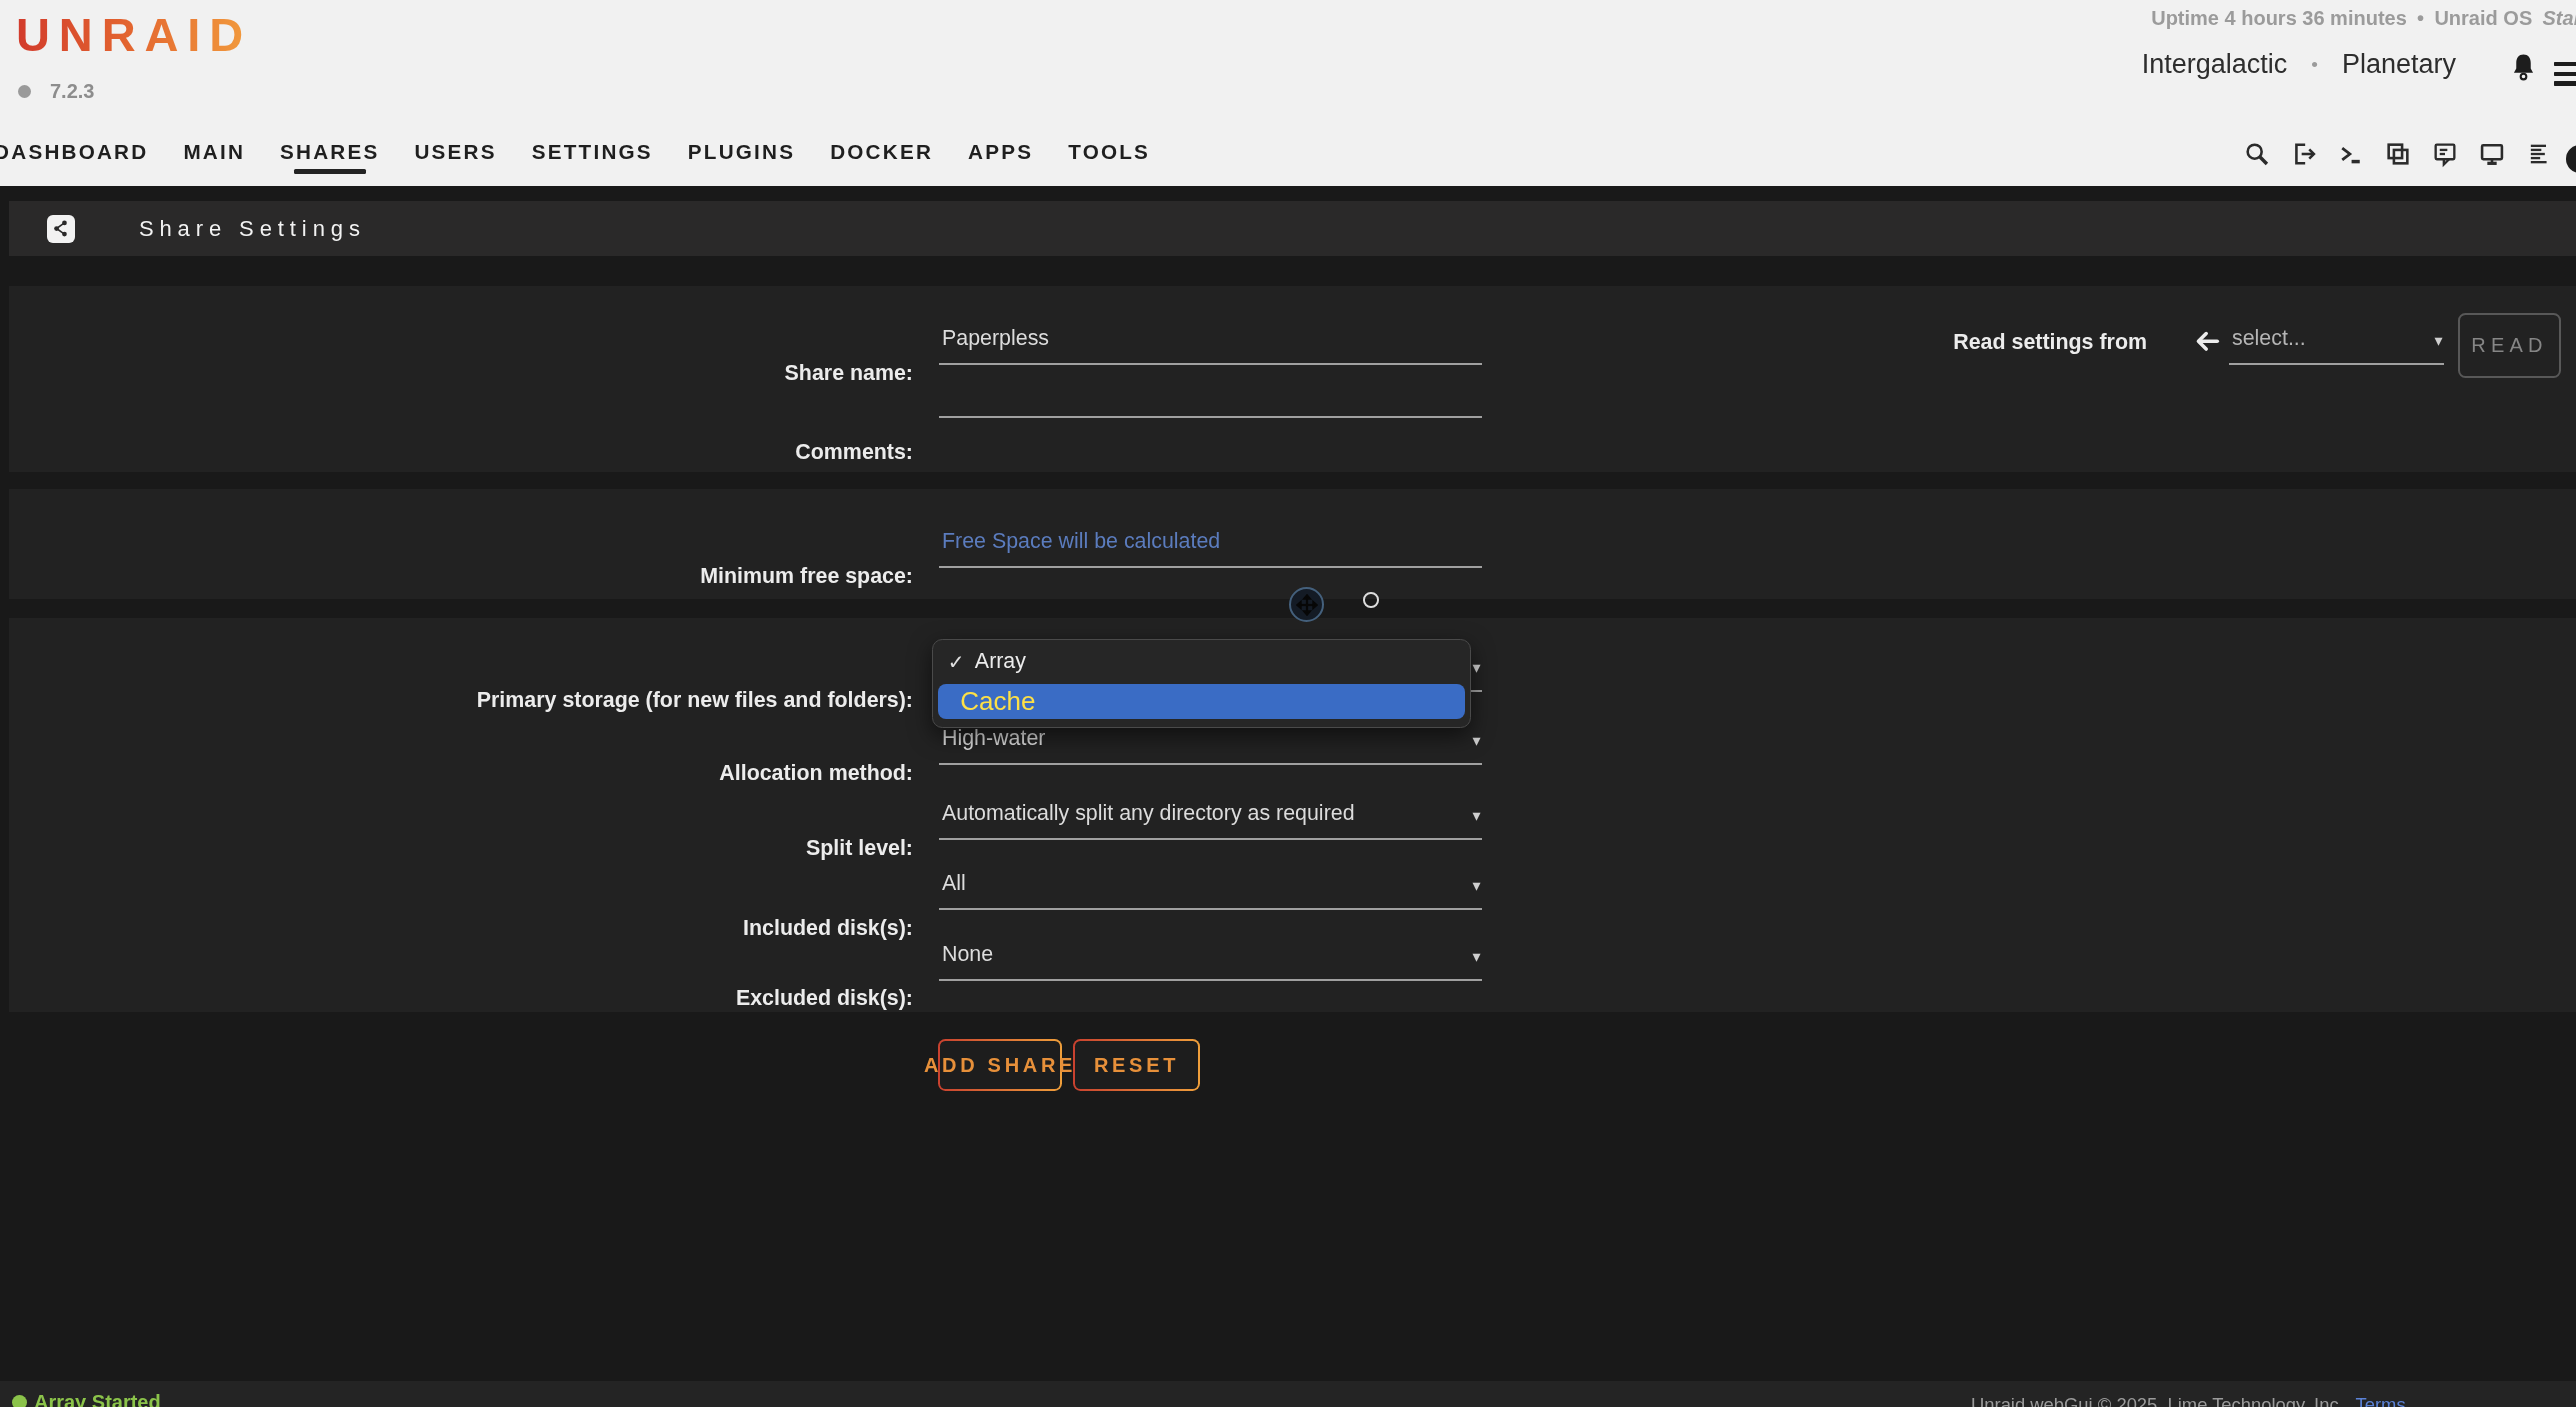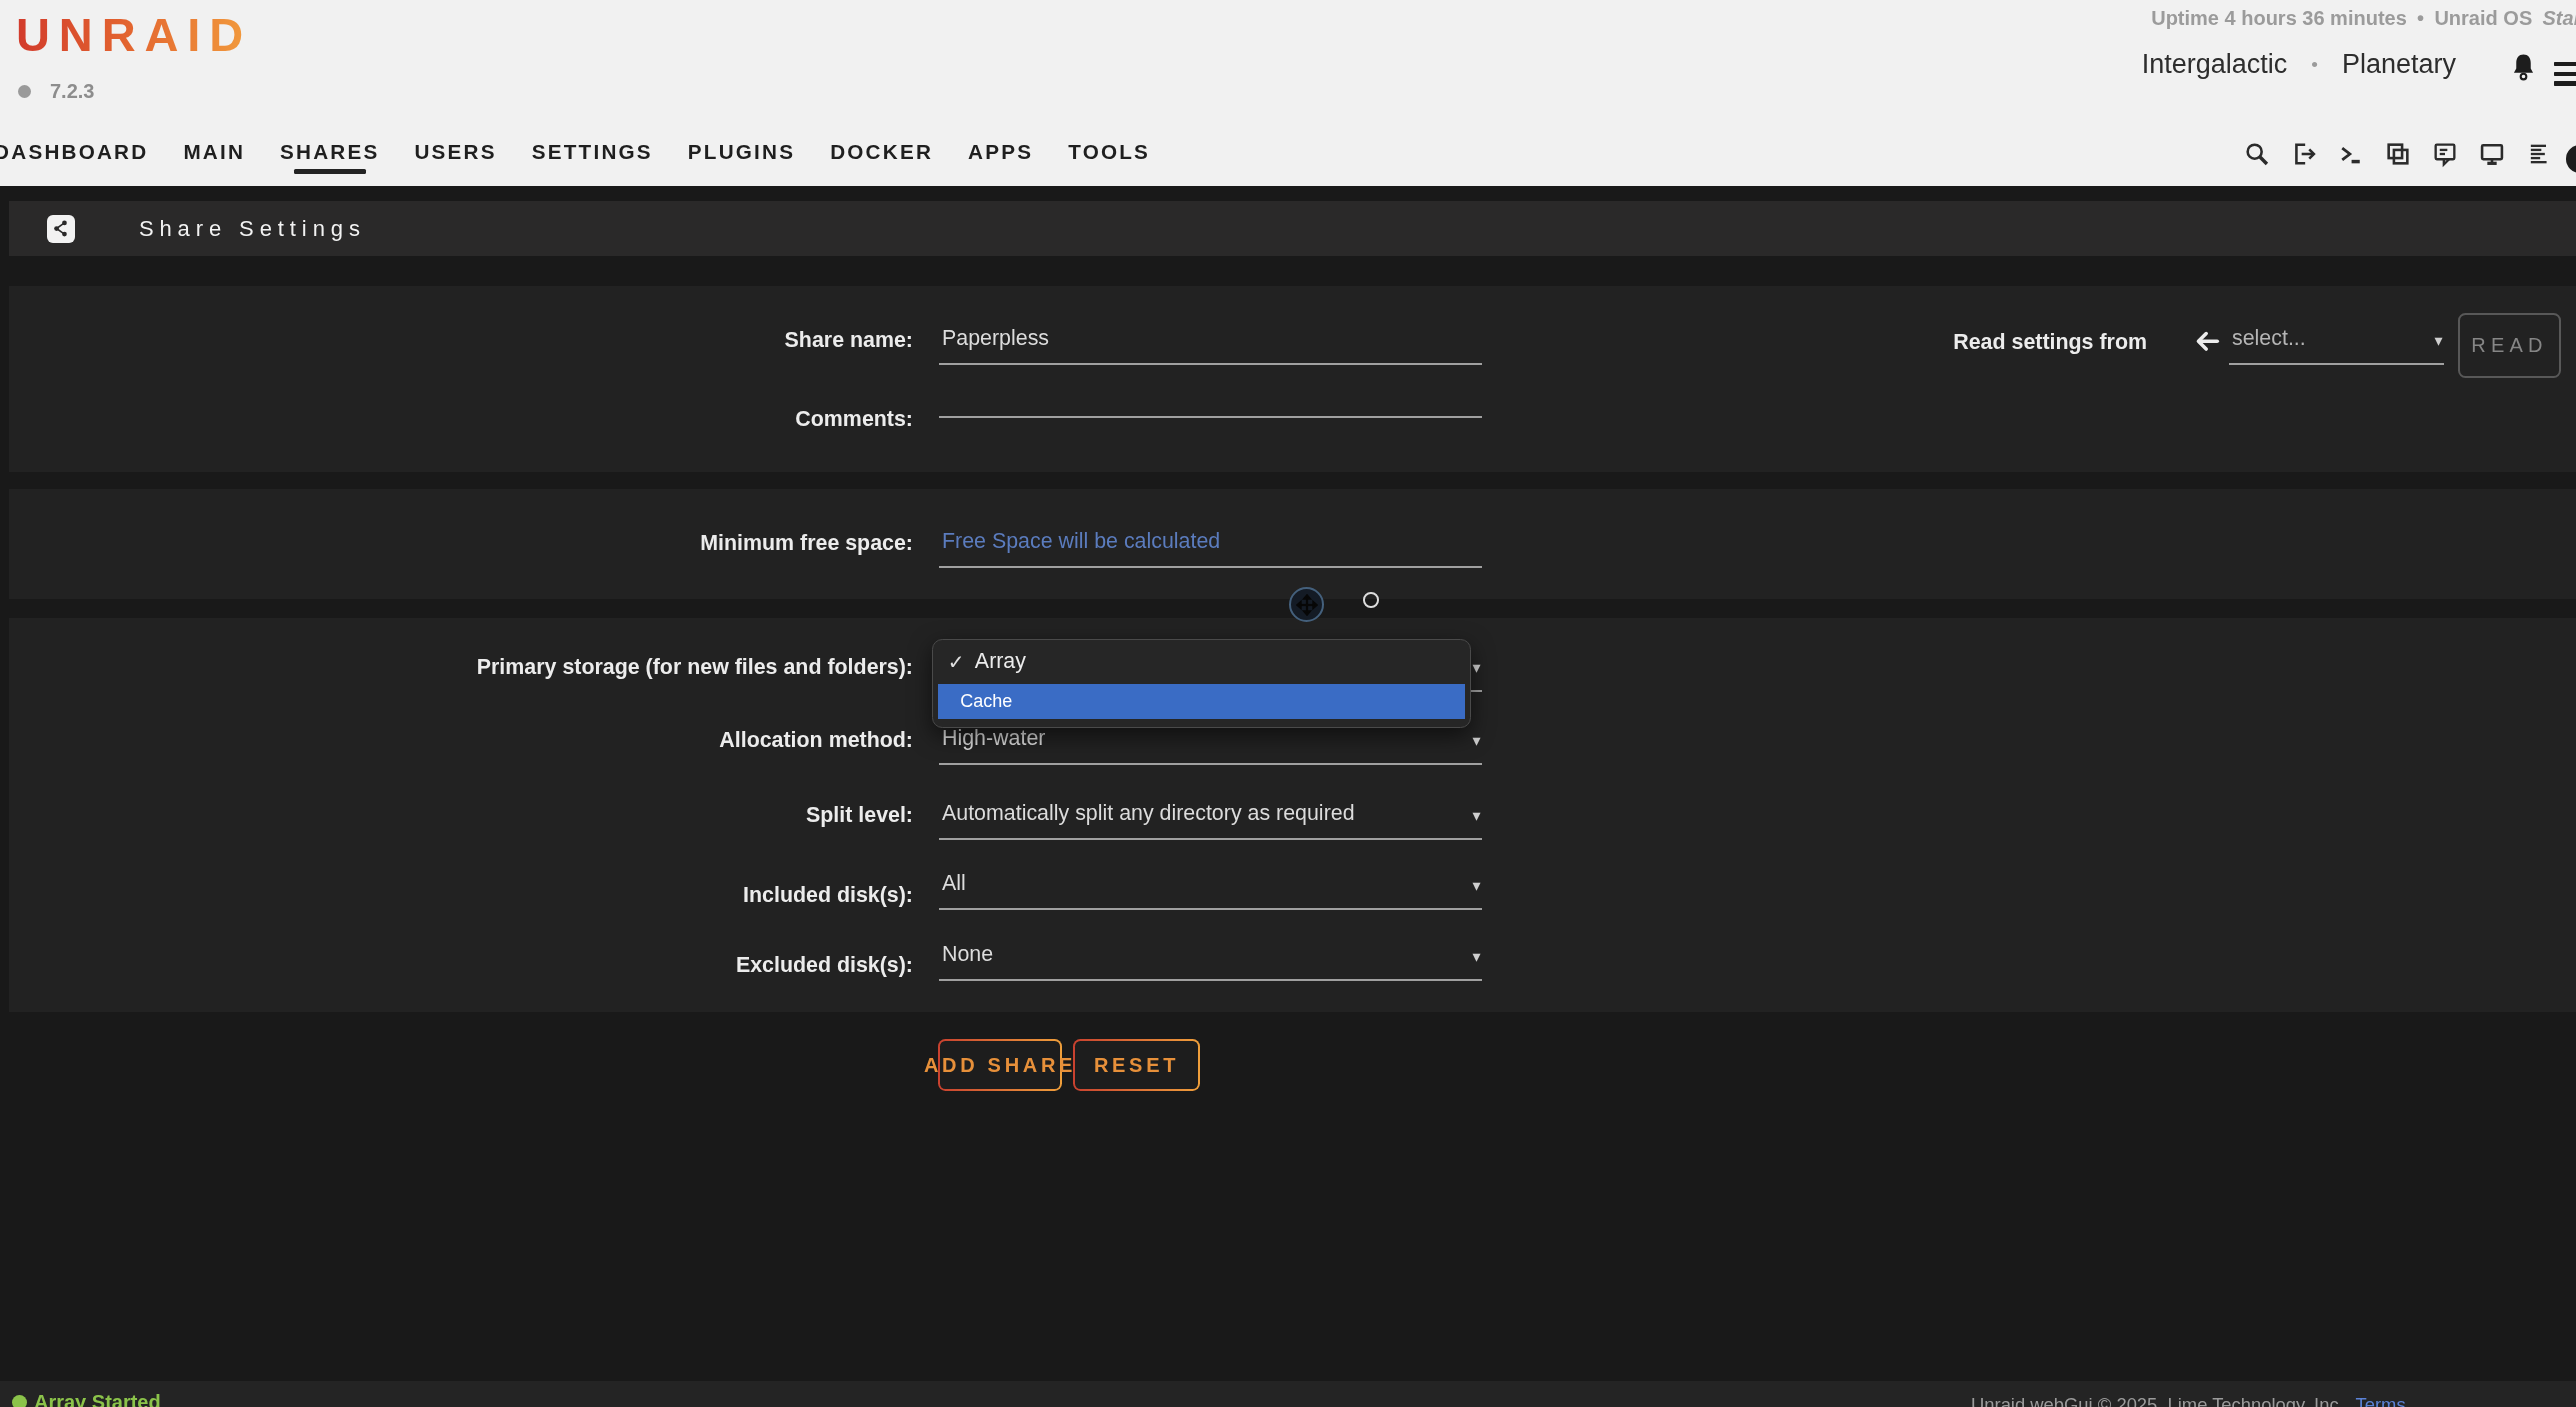--- a/index.html
+++ b/index.html
@@ -50,35 +50,35 @@
   .titlebar-icon { width:28px; height:28px; background:#f2f2f2; border-radius:5.9px; margin-left:38px;
                    display:flex; align-items:center; justify-content:center; }
   .titlebar-text { margin-left:31px; font-size:22px; letter-spacing:5.9px; color:#f2f2f2; }
 
   .panel { position:absolute; left:8.9px; width:2567px; background:#222222; }
   .panel-1 { top:286px; height:186px; }
   .panel-2 { top:489px; height:110px; }
   .panel-3 { top:618px; height:394px; }
 
   .lbl { position:absolute; left:295px; width:618px; text-align:right;
-         font-size:21.4px; font-weight:bold; color:#ececec; line-height:26.6px; white-space:nowrap; }
+         font-size:21.4px; font-weight:bold; color:#ececec; line-height:26.6px; white-space:nowrap;margin-top:33px; }
   .fld { position:absolute; left:939px; width:543px; border-bottom:2.2px solid #a0a0a0;
          font-size:21.4px; line-height:26.6px; color:#dcdcdc; padding:0 22px 11.8px 3px; white-space:nowrap; }
   .fld .caret { position:absolute; right:1.5px; top:3px; font-size:16px; color:#cfcfcf; }
   .fld.placeholder-blue { color:#5b7cbe; }
 
   
   .popup { position:absolute; left:932px; top:639px; width:539px; height:89px;
            background:#262626; border:1.5px solid #4a4a4a; border-radius:10.3px;
            box-shadow:0 7.4px 22px rgba(0,0,0,0.55); z-index:6; overflow:hidden; }
   .popup-opt1 { height:43px; display:flex; align-items:center; gap:10.3px; padding-left:14.8px;
                 font-size:21.4px; color:#ececec; }
   .popup-opt1 .check { font-size:20px; color:#e0e0e0; }
-  .popup-opt2 { margin:0.7px 5.2px 0 5.2px; height:35px; background:#3a6cc5; border-radius:0;
-                display:flex; align-items:center; padding-left:22px; font-size:18px; color:#ffffff; }
+  .popup-opt2 { margin:0.7px 5.2px 0 5.2px; height:35px; background:#3a6cc5; border-radius:8px;
+                display:flex; align-items:center; padding-left:22px; font-size:26px; color:#fde047; }
 
   
   .rs-label { position:absolute; left:1852px; top:330px; width:295px; text-align:right;
               font-size:21.4px; font-weight:bold; color:#ececec; white-space:nowrap; }
   .rs-arrow { position:absolute; left:2194px; top:328px; }
   .rs-select { position:absolute; left:2229px; top:325px; width:215px; border-bottom:2.2px solid #a0a0a0;
                font-size:21.4px; line-height:26.6px; color:#b5b5b5; padding:0 19px 11.8px 3px; }
   .rs-select .caret { position:absolute; right:1.5px; top:3px; font-size:16px; color:#cfcfcf; }
   .read-btn { position:absolute; left:2458px; top:313px; width:103px; height:65px;
               border:2.2px solid #585858; border-radius:7.4px; color:#868686;

